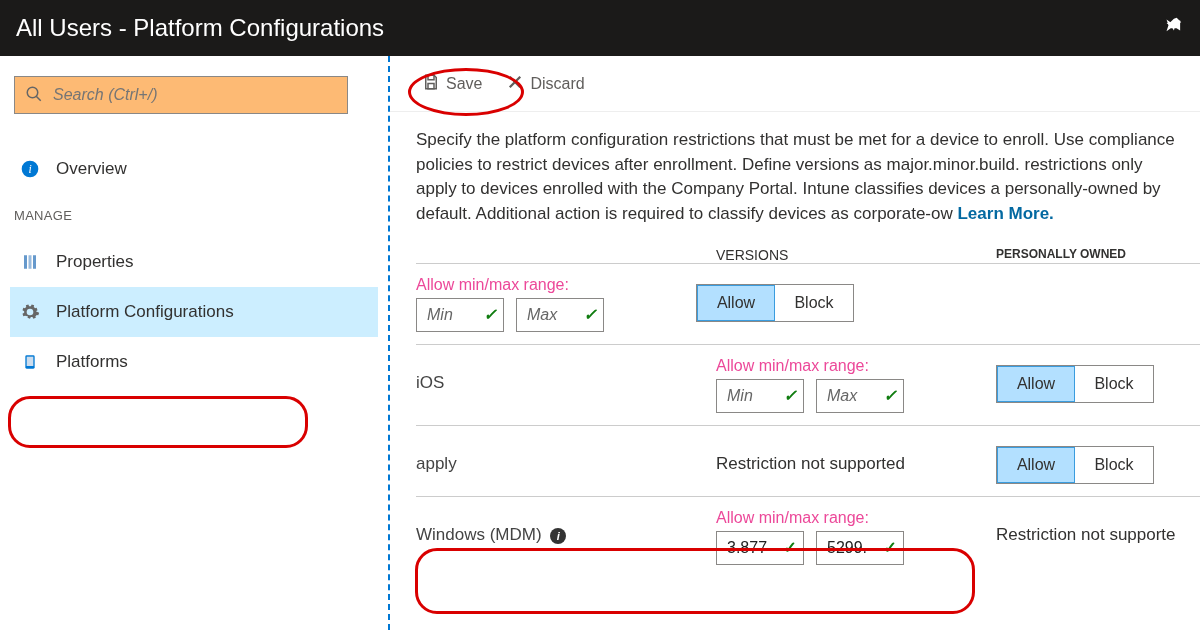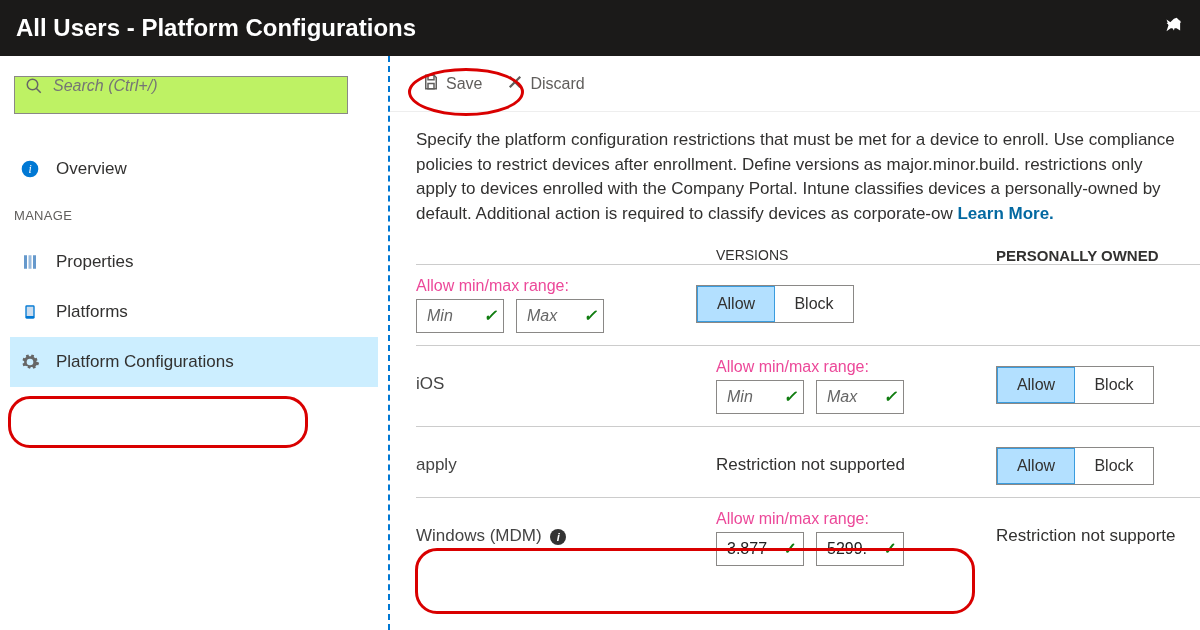--- a/index.html
+++ b/index.html
@@ -1,26 +1,26 @@
 <!DOCTYPE html>
 <html><head>
 <meta charset="utf-8">
 <style>
 * { box-sizing: border-box; margin: 0; padding: 0; }
 body { font-family: "Segoe UI", Tahoma, sans-serif; font-size: 15px; color: #323130; background: #fff; width: 1200px; height: 630px; overflow: hidden; }
 
 .header { background: #1b1a19; color: #fff; height: 56px; display: flex; align-items: center; padding: 0 16px; justify-content: space-between;}
-.header-title { font-size: 24px; font-weight: 700; color: #fff; }
+.header-title { font-size: 24px; font-weight: 400; color: #fff; }
 .pin-icon { color: #fff; font-size: 20px; }
 
 .body-wrap { display: flex; height: calc(630px - 56px); }
 .sidebar { width: 390px; border-right: 2px dashed #0078d4; display: flex; flex-direction: column; padding: 20px 10px 0 10px; }
 .main { flex: 1; padding: 0; overflow: hidden; }
 
-.search-box { display: flex; align-items: flex-start; border: 1px solid #8a8886; height: 38px; padding: 0 10px; margin-bottom: 30px; background: #bef264; margin-left:4px; margin-right: 30px;}
+.search-box { display: flex; align-items: center; border: 1px solid #8a8886; height: 38px; padding: 0 10px; margin-bottom: 30px; background: #fdba74; margin-left:4px; margin-right: 30px;}
 .search-box svg { width: 18px; height: 18px; flex-shrink:0;}
 .search-input { border: none; outline: none; font-size: 16px; font-style: italic; color: #666; margin-left: 10px; width: 100%; background: transparent;}
 
 .nav-item { display: flex; align-items: center; height: 50px; padding: 0 10px; cursor: pointer; font-size: 17px; color: #323130; gap: 16px;}
 .nav-icon { width: 20px; height: 20px; display:flex; align-items:center; justify-content:center;}
 .nav-item.selected { background: #cceeff; }
 .section-label { font-size: 13px; color: #605e5c; letter-spacing: 0.3px; padding: 10px 4px; margin-top:4px; margin-bottom:4px; font-weight:400;}
 
 .red-annot { position: absolute; border: 3px solid #d90000; border-radius: 22px; pointer-events: none; }
 .red-oval-1 { position:absolute; border: 3px solid #d90000; border-radius: 50%; pointer-events:none; }
@@ -29,21 +29,21 @@
 .tool-btn { display: flex; align-items: center; gap: 6px; color: #605e5c; font-size: 16px; cursor: pointer; }
 .tool-btn svg { width: 18px; height: 18px; }
 
 .intro { padding: 16px 20px 10px 26px; font-size: 17px; color: #323130; line-height: 1.45; }
 .intro a { color: #0369a1; text-decoration: none; font-weight: bold; }
 
 .table-wrap { padding: 10px 0 0 26px; }
 .col-headers { display:flex; }
 .col-headers .col1 { width: 300px; }
 .col-headers .col2 { width: 280px; font-weight:400; font-size:14px;}
-.col-headers .col3 { flex:1; font-weight:700; font-size:15px;}
+.col-headers .col3 { flex:1; font-weight:700; font-size:12px;}
 
 .row { display:flex; align-items:flex-start; border-top:1px solid #ccc; padding: 12px 0;}
 .row:first-of-type{ border-top:1px solid #ccc;}
 .row .col1 { width: 300px; font-size:17px; color:#444; padding-top:16px;}
 .row .col2 { width: 280px; font-size:15px;}
 .row .col3 { flex:1; display:flex; gap:0px; align-items:center; padding-top:8px;}
 
 .range-label{ color:#ec4899; font-size:16px; margin-bottom:4px;}
 .range-inputs{ display:flex; gap:12px;}
 .range-input{ border:1px solid #8a8886; height:34px; width:88px; display:flex; align-items:center; padding:0 6px 0 10px; font-style:italic; color:#666; font-size:16px; justify-content:space-between;}
@@ -99,37 +99,37 @@
       <span class="nav-icon">
         <svg viewBox="0 0 24 24" width="18" height="18">
             <rect x="4" y="3" width="4" height="18" fill="#69c"></rect>
             <rect x="10" y="3" width="4" height="18" fill="#9bd"></rect>
             <rect x="16" y="3" width="4" height="18" fill="#69c"></rect>
           </svg>
       </span>
       <span>Properties</span>
     </div>
 
+    <div class="nav-item selected rel">
+      <span class="nav-icon">
+        <svg viewBox="0 0 24 24" width="20" height="20" fill="#666">
+            <path d="M12 8a4 4 0 100 8 4 4 0 000-8zm9 4l2 1-1 3-2-.5a8 8 0 01-1.5 1.5l.5 2-3 1-1-2h-2l-1 2-3-1 .5-2A8 8 0 016 16.5L4 17l-1-3 2-1v-2l-2-1 1-3 2 .5A8 8 0 017.5 6L7 4l3-1 1 2h2l1-2 3 1-.5 2A8 8 0 0118 7.5l2-.5 1 3-2 1z"></path>
+          </svg>
+      </span>
+      <span>Platform Configurations</span>
+    </div>
+
     <div class="nav-item">
       <span class="nav-icon">
         <svg viewBox="0 0 24 24" width="16" height="18">
             <rect x="5" y="2" width="14" height="20" rx="2" fill="#0078d4"></rect>
             <rect x="7" y="4" width="10" height="14" fill="#cde"></rect>
           </svg>
       </span>
       <span>Platforms</span>
-    </div>
-
-    <div class="nav-item selected rel">
-      <span class="nav-icon">
-        <svg viewBox="0 0 24 24" width="20" height="20" fill="#666">
-            <path d="M12 8a4 4 0 100 8 4 4 0 000-8zm9 4l2 1-1 3-2-.5a8 8 0 01-1.5 1.5l.5 2-3 1-1-2h-2l-1 2-3-1 .5-2A8 8 0 016 16.5L4 17l-1-3 2-1v-2l-2-1 1-3 2 .5A8 8 0 017.5 6L7 4l3-1 1 2h2l1-2 3 1-.5 2A8 8 0 0118 7.5l2-.5 1 3-2 1z"></path>
-          </svg>
-      </span>
-      <span>Platform Configurations</span>
     </div>
   </div>
 
   <div class="main">
     <div class="toolbar rel">
       <div class="tool-btn">
         <span>
           <svg viewBox="0 0 24 24" fill="none" stroke="#605e5c" stroke-width="2">
               <path d="M5 3h11l3 3v15H5z"></path>
               <rect x="8" y="3" width="8" height="6"></rect>

